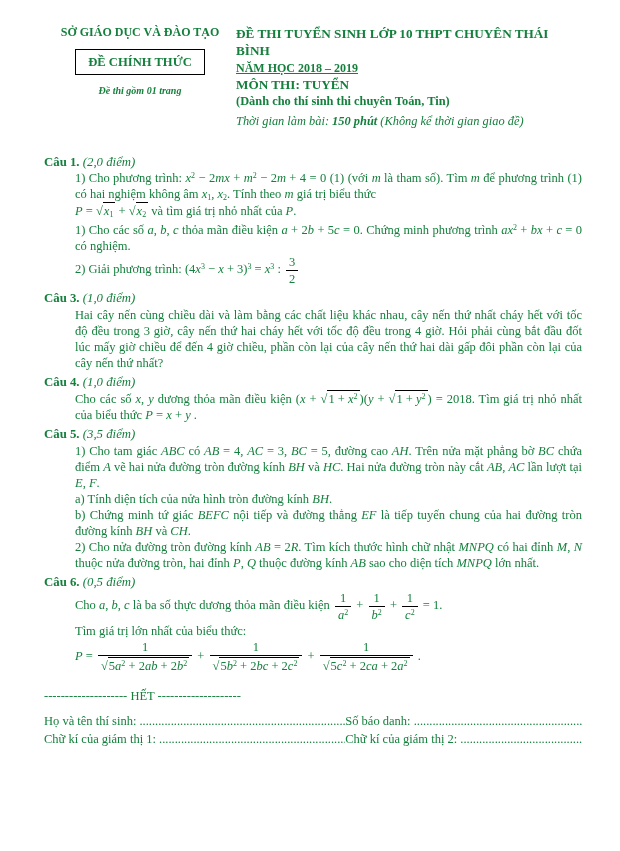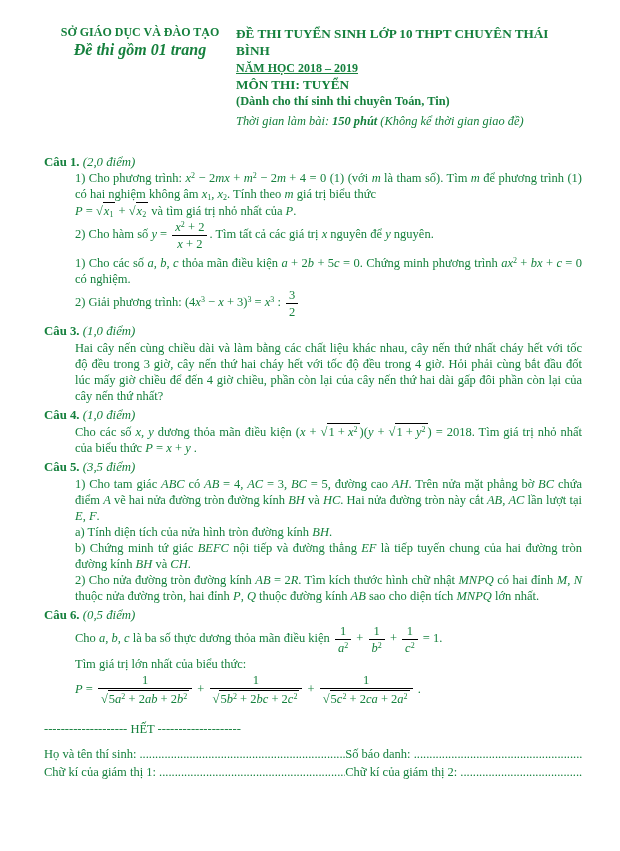--- a/index.html
+++ b/index.html
@@ -10,21 +10,21 @@
     box-sizing:border-box;padding:26px 38px 0 44px;overflow:hidden;
   }
   p{margin:0;}
   
   .header{display:flex;}
   .h-left{width:192px;text-align:center;flex-shrink:0;}
   .h-left .l1{font-weight:bold;font-size:12px;line-height:1.15;}
   .h-left .l2{font-weight:bold;font-size:12px;line-height:1.15;}
   .official-box{display:inline-block;border:1px solid #000;padding:4px 12px;
     font-weight:bold;font-size:12.6px;margin:9px 0 10px 0;}
-  .pages-note{font-weight:bold;font-style:italic;font-size:16px;}
+  .pages-note{font-weight:bold;font-style:italic;font-size:10px;}
   .h-right{flex:1;}
   .exam-title{font-weight:bold;font-size:13.2px;line-height:1.25;}
   .school-year{font-weight:bold;font-size:12px;text-decoration:underline;margin-top:2px;}
   .subject-line{font-weight:bold;font-size:13.2px;margin-top:1px;}
   .audience-line{font-weight:bold;font-size:12.4px;}
   .duration-line{font-style:italic;font-size:12.4px;margin-top:4px;}
   .duration-line b{font-style:italic;}
   
   .questions{margin-top:24px;}
   .qblock{margin-bottom:3px;}
@@ -51,37 +51,39 @@
   .f-right{width:44%;}
 </style>
 </head>
 <body>
 
 <div class="page">
 
   <div class="header">
     <div class="h-left">
       <p class="l1">SỞ GIÁO DỤC VÀ ĐÀO TẠO</p>
+      <div>
+        <span class="official-box">ĐỀ CHÍNH THỨC</span>
+      </div>
       <p class="pages-note">Đề thi gồm 01 trang</p>
     </div>
     <div class="h-right">
       <p class="exam-title">ĐỀ THI TUYỂN SINH LỚP 10 THPT CHUYÊN THÁI BÌNH</p>
       <p class="school-year">NĂM HỌC 2018 – 2019</p>
       <p class="subject-line">MÔN THI: TUYỂN</p>
       <p class="audience-line">(Dành cho thí sinh thi chuyên Toán, Tin)</p>
       <p class="duration-line"><span>Thời gian làm bài: </span><b>150 phút </b><span>(Không kể thời gian giao đề)</span></p>
     </div>
   </div>
 
   <div class="questions" id="questions">
       <section class="qblock">
         <p class="qhead"><b>Câu 1.</b><i> (2,0 điểm)</i></p>
         <p class="qpara j">1) Cho phương trình: <span class="it">x</span><span class="sup">2</span> − 2<span class="it">mx</span> + <span class="it">m</span><span class="sup">2</span> − 2<span class="it">m</span> + 4 = 0  (1) (với <span class="it">m</span> là tham số). Tìm <span class="it">m</span> để phương trình (1) có hai nghiệm không âm <span class="it">x</span><span class="sub">1</span>, <span class="it">x</span><span class="sub">2</span>. Tính theo <span class="it">m</span> giá trị biểu thức</p>
         <p class="qpara"><span class="it">P</span> = <span class="sqrt"><span class="rad">√</span><span class="radicand"><span class="it">x</span><span class="sub">1</span></span></span> + <span class="sqrt"><span class="rad">√</span><span class="radicand"><span class="it">x</span><span class="sub">2</span></span></span>  và tìm giá trị nhỏ nhất của <span class="it">P</span>.</p>
-        <p class="qpara">2) Cho hàm số <span class="it">y</span> = <span class="frac"><span class="num"><span class="it">x</span><span class="sup">2</span> + 2</span><span class="den"><span class="it">x</span> + 2</span></span>. Tìm tất cả các giá trị <span class="it">x</span> nguyên để <span class="it">y</span> nguyên.</p>
       </section>
       <section class="qblock">
         <p class="qpara j">1) Cho các số <span class="it">a</span>, <span class="it">b</span>, <span class="it">c</span> thỏa mãn điều kiện <span class="it">a</span> + 2<span class="it">b</span> + 5<span class="it">c</span> = 0. Chứng minh phương trình <span class="it">ax</span><span class="sup">2</span> + <span class="it">bx</span> + <span class="it">c</span> = 0  có nghiệm.</p>
         <p class="qpara">2) Giải phương trình: (4<span class="it">x</span><span class="sup">3</span> − <span class="it">x</span> + 3)<span class="sup">3</span> = <span class="it">x</span><span class="sup">3</span> : <span class="frac"><span class="num">3</span><span class="den">2</span></span></p>
       </section>
       <section class="qblock">
         <p class="qhead"><b>Câu 3.</b><i> (1,0 điểm)</i></p>
         <p class="qpara j">Hai cây nến cùng chiều dài và làm bằng các chất liệu khác nhau, cây nến thứ nhất cháy hết với tốc độ đều trong 3 giờ, cây nến thứ hai cháy hết với tốc độ đều trong 4 giờ. Hỏi phải cùng bắt đầu đốt lúc mấy giờ chiều để đến 4 giờ chiều, phần còn lại của cây nến thứ hai dài gấp đôi phần còn lại của cây nến thứ nhất?</p>
       </section>
       <section class="qblock">

